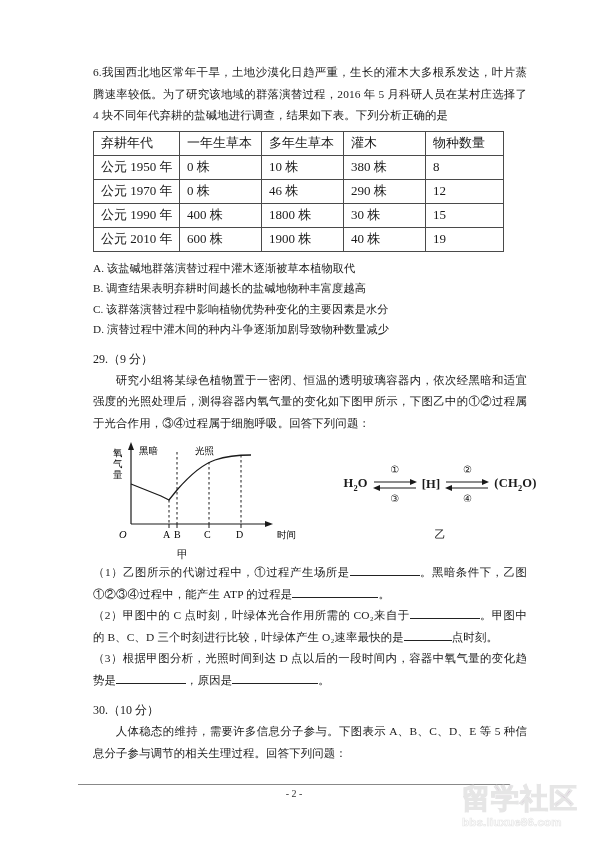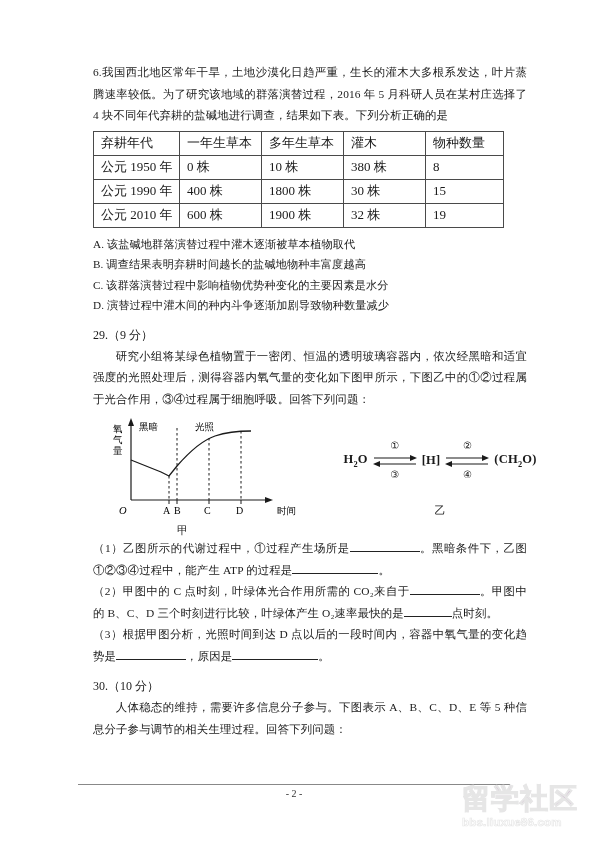--- a/index.html
+++ b/index.html
@@ -214,31 +214,38 @@
     </thead>
     <tbody>
       <tr>
         <td>公元 1950 年</td>
         <td>0 株</td>
         <td>10 株</td>
         <td>380 株</td>
         <td>8</td>
       </tr>
       <tr>
+        <td>公元 1970 年</td>
+        <td>0 株</td>
+        <td>46 株</td>
+        <td>290 株</td>
+        <td>12</td>
+      </tr>
+      <tr>
         <td>公元 1990 年</td>
         <td>400 株</td>
         <td>1800 株</td>
         <td>30 株</td>
         <td>15</td>
       </tr>
       <tr>
         <td>公元 2010 年</td>
         <td>600 株</td>
         <td>1900 株</td>
-        <td>32 株</td>
+        <td>40 株</td>
         <td>19</td>
       </tr>
     </tbody>
   </table>
 
   <p class="option">A. 该盐碱地群落演替过程中灌木逐渐被草本植物取代</p>
   <p class="option">B. 调查结果表明弃耕时间越长的盐碱地物种丰富度越高</p>
   <p class="option">C. 该群落演替过程中影响植物优势种变化的主要因素是水分</p>
   <p class="option">D. 演替过程中灌木间的种内斗争逐渐加剧导致物种数量减少</p>
 

